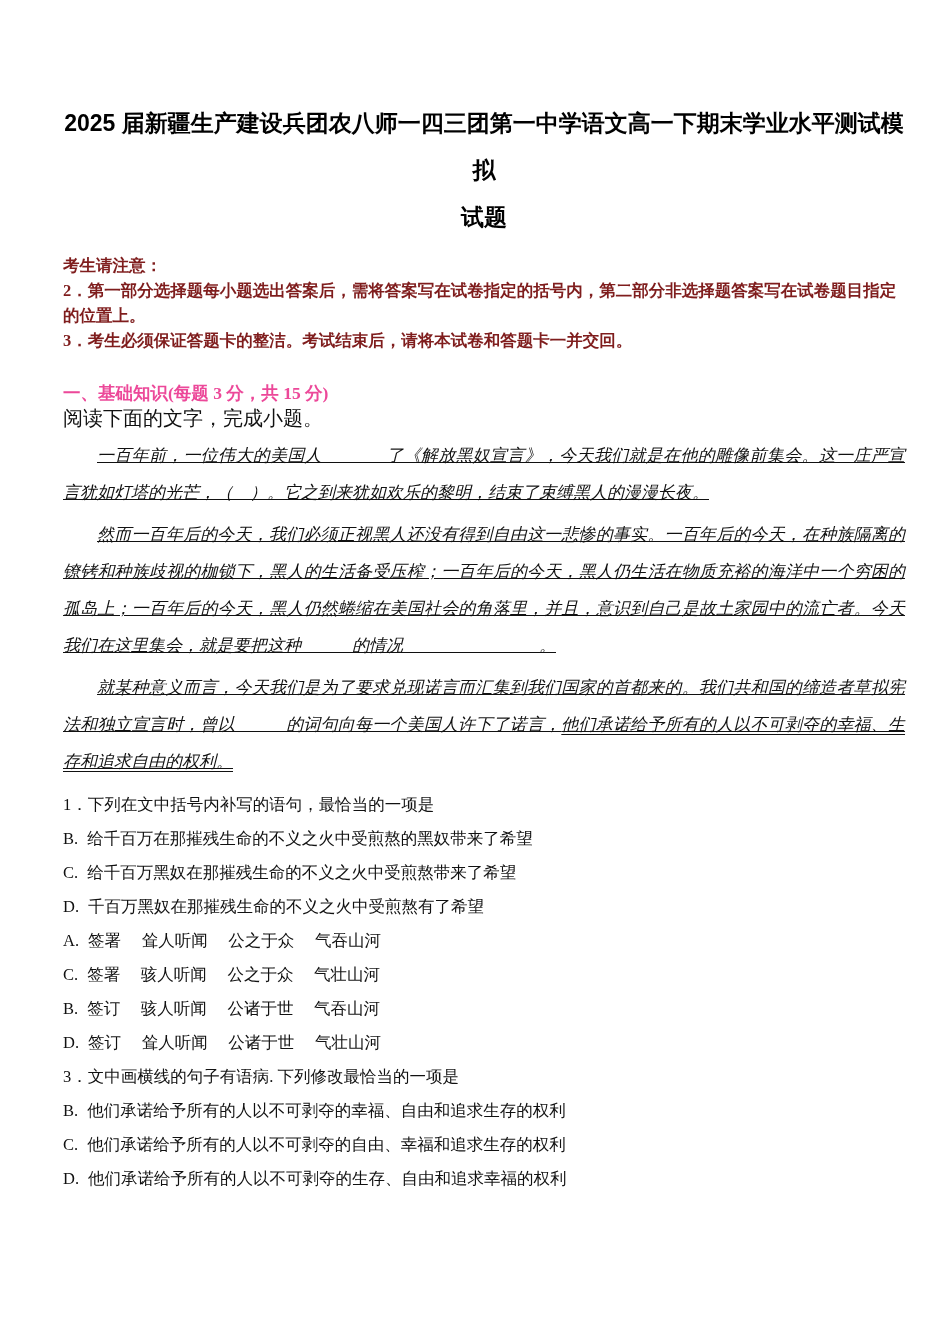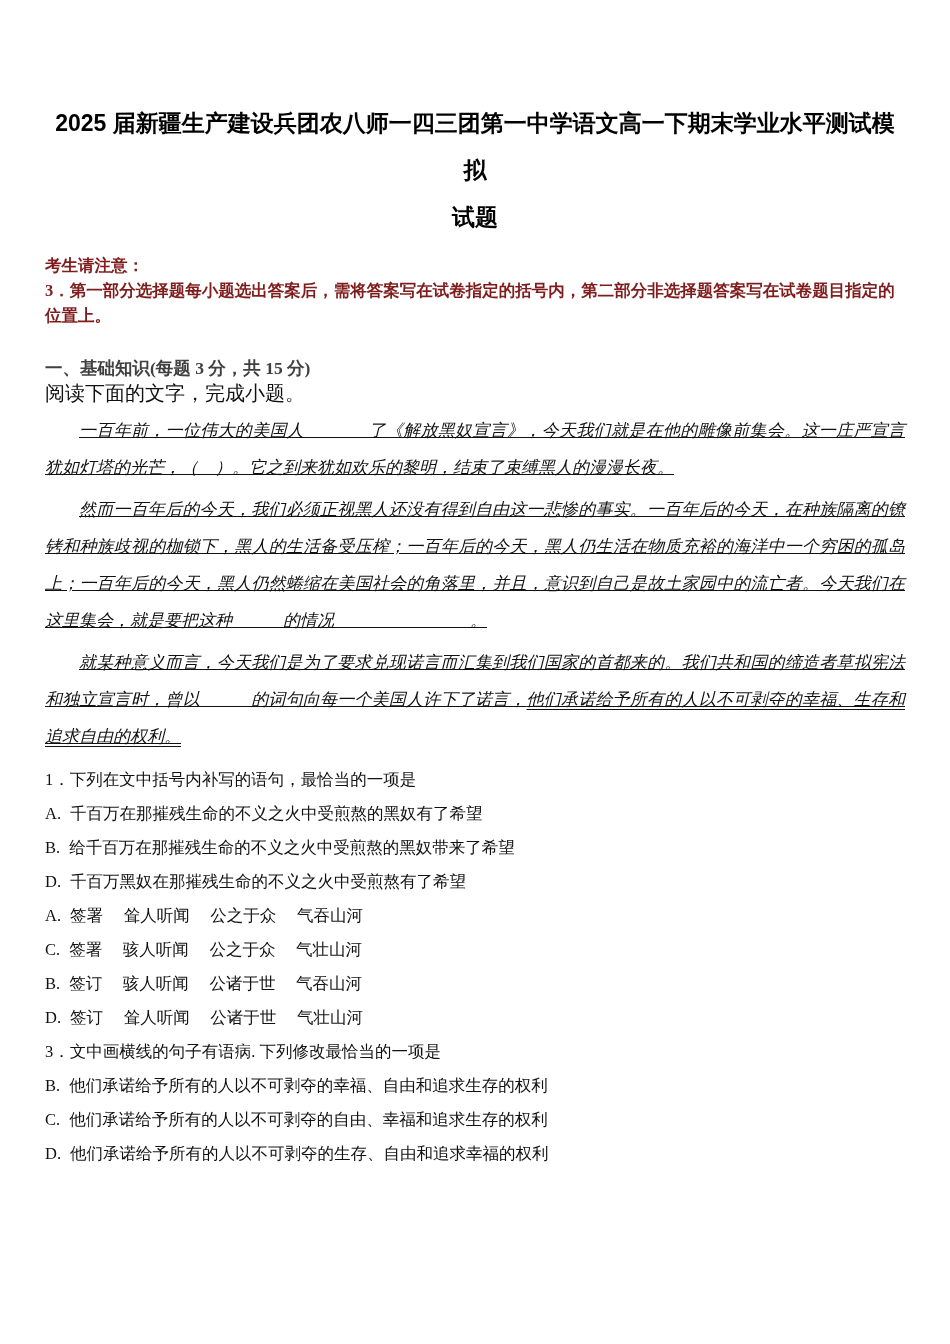--- a/index.html
+++ b/index.html
@@ -6,21 +6,21 @@
     margin: 0;
     padding: 0;
     background: #ffffff;
   }
   .doc {
     position: relative;
     width: 950px;
     height: 1344px;
     box-sizing: border-box;
     margin: 0 auto;
-    padding: 100px 45px 40px 45px;
+    padding: 100px 45px 40px 63px;
     background: #ffffff;
     color: #111111;
     font-family: "Liberation Serif", "DejaVu Serif", serif;
     overflow: hidden;
   }
   .title {
     font-family: "Liberation Sans", "DejaVu Sans", sans-serif;
     font-size: 23px;
     font-weight: 700;
     line-height: 47px;
@@ -35,21 +35,21 @@
     color: #7f1d1d;
   }
   .notice p {
     margin: 0;
   }
   .section-heading {
     margin-top: 27px;
     font-size: 17.5px;
     font-weight: 700;
     line-height: 26px;
-    color: #404040;
+    color: #ec4899;
   }
   .passage-intro {
     font-size: 20px;
     line-height: 25px;
     margin: 0;
   }
   .passage {
     margin-top: 6px;
     font-size: 17px;
     font-style: italic;
@@ -81,37 +81,38 @@
 </style>
 </head>
 <body>
 
 <div class="doc">
 
   <h1 class="title"><span>2025 届新疆生产建设兵团农八师一四三团第一中学语文高一下期末学业水平测试模拟</span><br><span>试题</span></h1>
 
   <div class="notice">
     <p>考生请注意：</p>
-    <p>3．第一部分选择题每小题选出答案后，需将答案写在试卷指定的括号内，第二部分非选择题答案写在试卷题目指定的位置上。</p>
+    <p>2．第一部分选择题每小题选出答案后，需将答案写在试卷指定的括号内，第二部分非选择题答案写在试卷题目指定的位置上。</p>
+    <p>3．考生必须保证答题卡的整洁。考试结束后，请将本试卷和答题卡一并交回。</p>
   </div>
 
   <div class="section-heading">一、基础知识(每题 3 分，共 15 分)</div>
   <p class="passage-intro">阅读下面的文字，完成小题。</p>
 
   <div class="passage">
     <p>一百年前，一位伟大的美国人 _______了《解放黑奴宣言》，今天我们就是在他的雕像前集会。这一庄严宣言犹如灯塔的光芒，（　）。它之到来犹如欢乐的黎明，结束了束缚黑人的漫漫长夜。</p>
     <p>然而一百年后的今天，我们必须正视黑人还没有得到自由这一悲惨的事实。一百年后的今天，在种族隔离的镣铐和种族歧视的枷锁下，黑人的生活备受压榨；一百年后的今天，黑人仍生活在物质充裕的海洋中一个穷困的孤岛上；一百年后的今天，黑人仍然蜷缩在美国社会的角落里，并且，意识到自己是故土家园中的流亡者。今天我们在这里集会，就是要把这种______的情况________________。</p>
     <p><span>就某种意义而言，今天我们是为了要求兑现诺言而汇集到我们国家的首都来的。我们共和国的缔造者草拟宪法和独立宣言时，曾以______的词句向每一个美国人许下了诺言，</span><span class="underlined">他们承诺给予所有的人以不可剥夺的幸福、生存和追求自由的权利。</span></p>
   </div>
 
   <div class="questions">
 
     <div class="q-row">1．下列在文中括号内补写的语句，最恰当的一项是</div>
-    <div class="q-row"><span class="opt-label">A.</span><span class="opt-text">千百万在那摧残生命的不义之火中受煎熬的黑奴有了希望</span></div>
     <div class="q-row"><span class="opt-label">B.</span><span class="opt-text">给千百万在那摧残生命的不义之火中受煎熬的黑奴带来了希望</span></div>
+    <div class="q-row"><span class="opt-label">C.</span><span class="opt-text">给千百万黑奴在那摧残生命的不义之火中受煎熬带来了希望</span></div>
     <div class="q-row"><span class="opt-label">D.</span><span class="opt-text">千百万黑奴在那摧残生命的不义之火中受煎熬有了希望</span></div>
 
     <div class="q-row"><span class="opt-label">A.</span><span class="opt-text">签署　 耸人听闻　 公之于众　 气吞山河</span></div>
     <div class="q-row"><span class="opt-label">C.</span><span class="opt-text">签署　 骇人听闻　 公之于众　 气壮山河</span></div>
     <div class="q-row"><span class="opt-label">B.</span><span class="opt-text">签订　 骇人听闻　 公诸于世　 气吞山河</span></div>
     <div class="q-row"><span class="opt-label">D.</span><span class="opt-text">签订　 耸人听闻　 公诸于世　 气壮山河</span></div>
 
     <div class="q-row">3．文中画横线的句子有语病. 下列修改最恰当的一项是</div>
     <div class="q-row"><span class="opt-label">B.</span><span class="opt-text">他们承诺给予所有的人以不可剥夺的幸福、自由和追求生存的权利</span></div>
     <div class="q-row"><span class="opt-label">C.</span><span class="opt-text">他们承诺给予所有的人以不可剥夺的自由、幸福和追求生存的权利</span></div>

